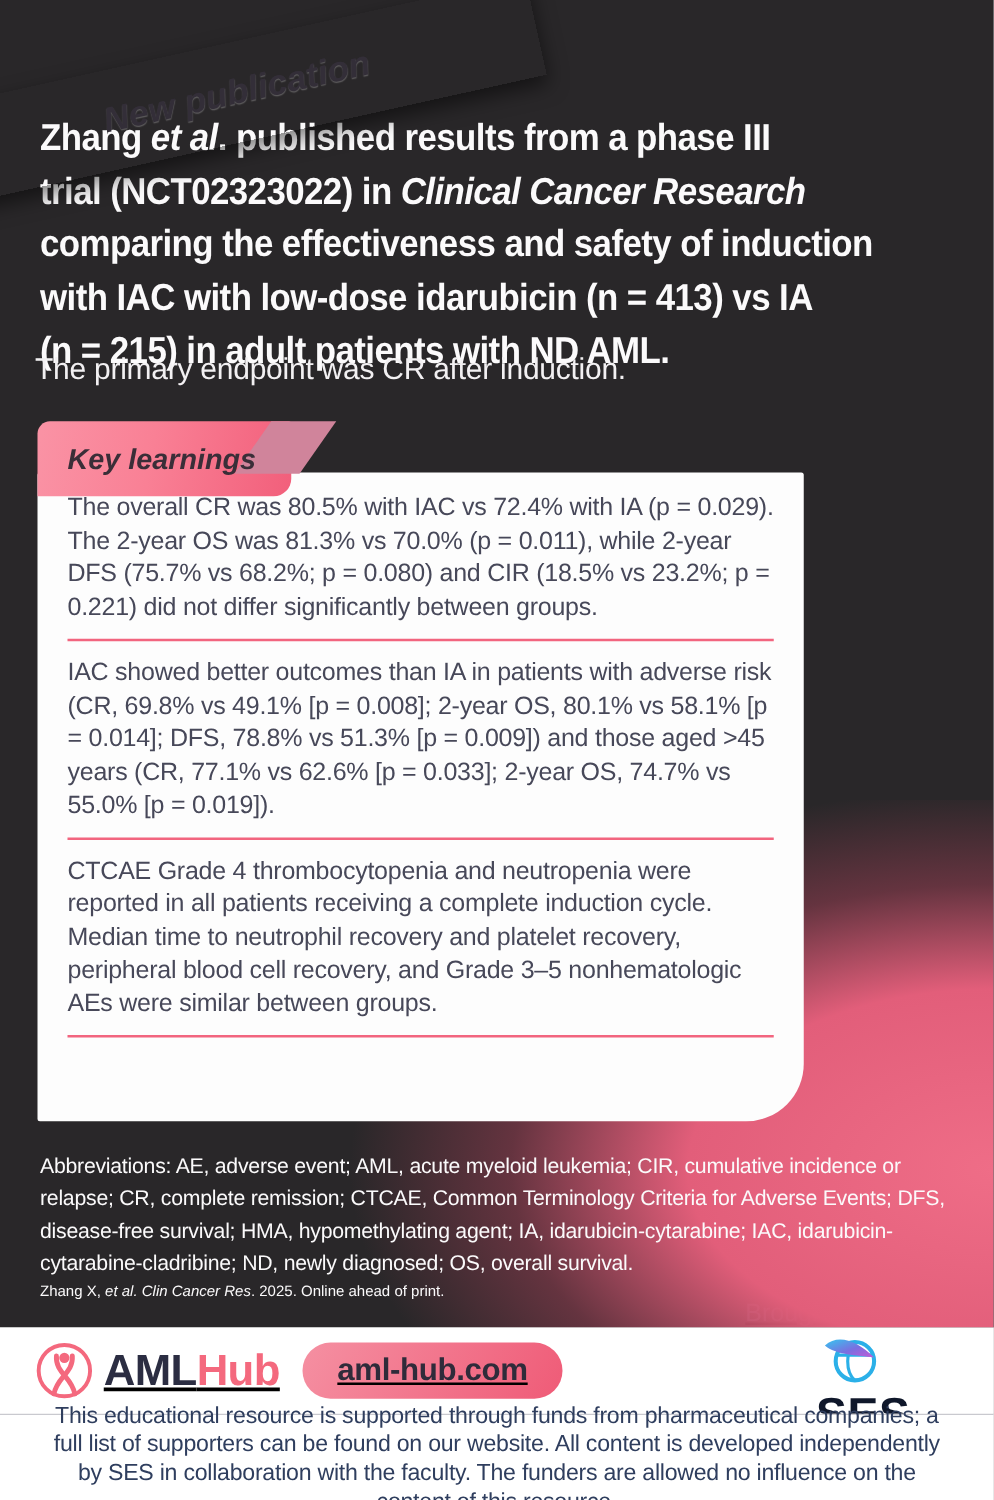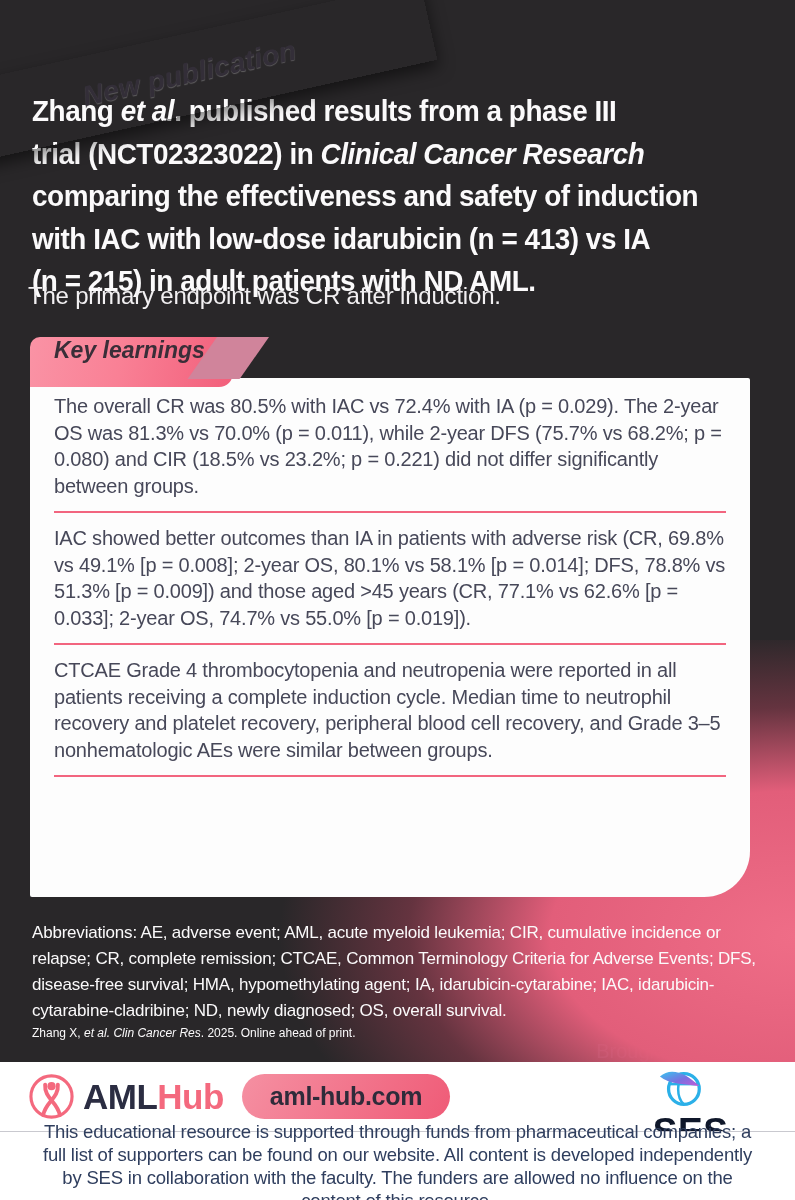--- a/index.html
+++ b/index.html
@@ -25,43 +25,43 @@
   
   .headline { position:absolute; left:32px; top:90px; width:800px; z-index:2; color:#fbfafb;
               font-weight:bold; font-size:30px; line-height:42.5px; letter-spacing:-0.5px;
               transform:scaleX(0.93); transform-origin:left top; }
   .hl-line { white-space:nowrap; }
   .it { font-style:italic; }
 
   .subhead { position:absolute; left:28px; top:282px; z-index:2; color:#f2f0f2; font-size:24px; letter-spacing:-0.2px; }
 
   
-  .tab { position:absolute; left:30px; top:337px; height:50px; z-index:3;
-         display:flex; align-items:flex-start; padding:0 28px 0 24px;
+  .tab { position:absolute; left:30px; top:337px; height:60px; z-index:3;
+         display:flex; align-items:center; padding:0 28px 0 24px;
          background:linear-gradient(100deg,#fa93a5 0%, #f98095 45%, #f25f7b 100%);
          border-radius:10px 2px 14px 0; }
   .tab::before { content:""; position:absolute; left:calc(100% - 16px); top:0; width:52px; height:42px;
                  background:#d0849b; transform:skewX(-35deg); transform-origin:top left; z-index:-1; }
   .tab span { font-size:23px; font-weight:800; font-style:italic; color:#3a2e38; }
 
   
-  .card { position:absolute; left:30px; top:378px; width:720px; height:519px; z-index:2;
+  .card { position:absolute; left:30px; top:378px; width:613px; height:519px; z-index:2;
           background:#fdfdfd; border-radius:2px 2px 46px 2px; padding:15px 24px 0 24px; overflow:hidden;
           color:#474859; font-size:20px; line-height:26.5px; letter-spacing:-0.2px; }
   .card p { margin:0; }
   .card hr { border:none; border-top:2px solid #f2657f; margin:12px 0; }
 
   
   .abbr { position:absolute; left:32px; top:920px; width:745px; z-index:2; color:#fbfafb;
           font-size:17px; line-height:26px; letter-spacing:-0.2px; }
   .citation { position:absolute; left:32px; top:1026px; z-index:2; color:#fbfafb; font-size:12px; }
 
   
   .footer { position:absolute; left:0; top:1062px; width:795px; height:69px; background:#ffffff;
-            display:flex; align-items:center; padding:0 28px; }
+            display:flex; align-items:center; padding:0 28px;text-decoration:underline; }
   .brand { display:flex; align-items:center; }
   .brand svg { width:47px; height:47px; }
   .brand-text { margin-left:8px; font-size:35px; font-weight:800; letter-spacing:-0.5px; }
   .brand-aml { color:#2b2d42; }
   .brand-hub { color:#f4697e; }
   .pill { margin-left:18px; height:45px; display:flex; align-items:center; padding:0 28px;
           border-radius:24px; background:linear-gradient(120deg,#f590a2 0%, #f republic 0%, #f republic 0%, #ef5b77 100%);
           background:linear-gradient(120deg,#f590a2 0%, #ef5b77 100%); cursor:pointer; }
   .pill span { font-size:25px; font-weight:800; color:#2f2b3a; letter-spacing:-0.3px; }
   .sponsor { margin-left:auto; display:flex; align-items:center;flex-direction:column; }

